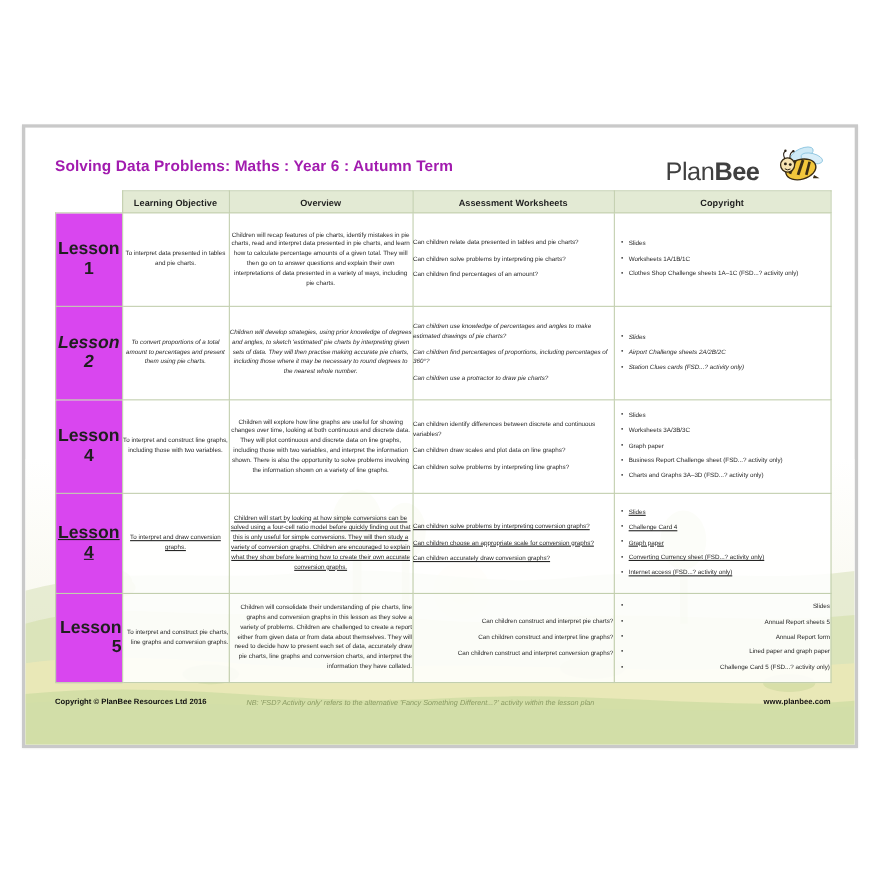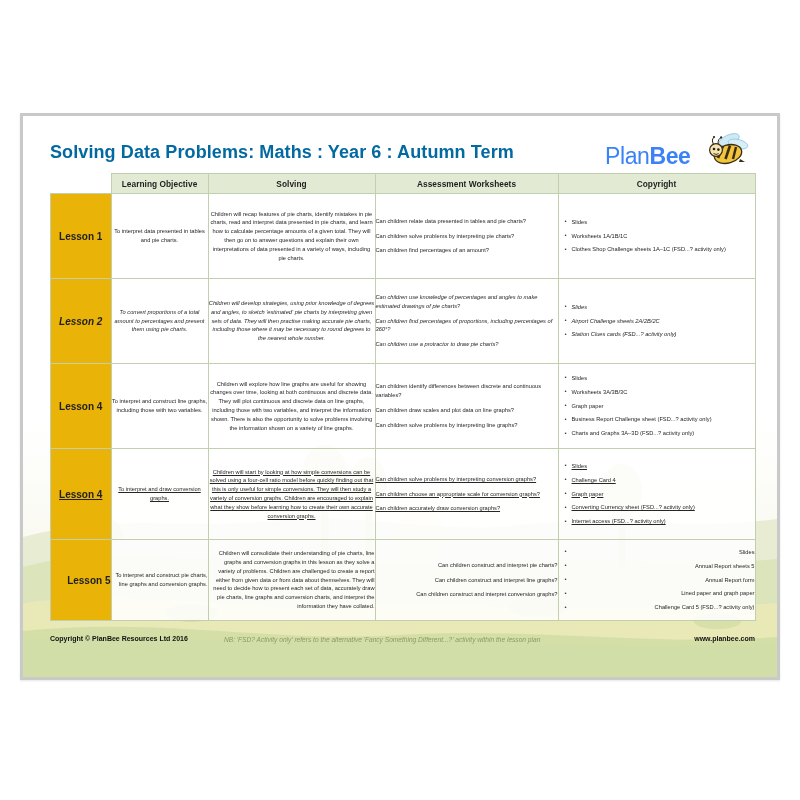--- a/index.html
+++ b/index.html
@@ -47,41 +47,41 @@
   .header-row {
     position: absolute;
     left: 0; top: 0;
     width: 100%;
     height: 52px;
   }
   #doc-title {
     position: absolute;
     left: 27px;
     top: 26px;
-    font-size: 18px;
+    font-size: 14px;
     font-weight: bold;
-    color: #0369a1;
+    color: #a21caf;
     letter-spacing: 0.1px;
     white-space: nowrap;
   }
 
   
   #logo {
     position: absolute;
     right: 22px;
     top: 20px;
     width: 150px;
     height: 40px;
   }
   #logo-text {
     position: absolute;
     left: 0;
     top: 7px;
     font-size: 23px;
-    color: #3b82f6;
+    color: #404040;
     letter-spacing: -0.4px;
     white-space: nowrap;
     text-align: center;
   }
   #logo-text .bold { font-weight: bold; }
   #logo-bee {
     position: absolute;
     right: 4px;
     top: -4px;
     width: 46px;
@@ -117,23 +117,23 @@
   }
 
   
   .c-lesson   { width: 60px; }
   .c-obj      { width: 96px; }
   .c-over     { width: 166px; }
   .c-assess   { width: 182px; }
   .c-res      { width: 196px; }
 
   td.lesson-cell {
-    background: #eab308;
+    background: #d946ef;
     text-align: center;
-    font-size: 10px;
+    font-size: 16px;
     font-weight: bold;
     color: #1f1f1f;
   }
   td.body-cell {
     background: rgba(255,255,255,0.88);
     font-size: 5.7px;
     line-height: 1.55;
     color: #262626;
     padding: 6px 7px;
   }
@@ -290,21 +290,21 @@
           <path d="M35,27 L40,30 L34,30 Z" fill="#3a2d16"></path>
         </svg>
       </div>
     </div>
 
     <table id="plan-table">
       <thead>
         <tr>
           <th class="col-spacer c-lesson"></th>
           <th class="c-obj">Learning Objective</th>
-          <th class="c-over">Solving</th>
+          <th class="c-over">Overview</th>
           <th class="c-assess">Assessment Worksheets</th>
           <th class="c-res">Copyright</th>
         </tr>
       </thead>
       <tbody id="table-body">
           <tr class="lesson-row-1">
             <td class="lesson-cell c-lesson">Lesson 1</td>
             <td class="body-cell objective-cell c-obj">To interpret data presented in tables and pie charts.</td>
             <td class="body-cell overview-cell c-over">Children will recap features of pie charts, identify mistakes in pie charts, read and interpret data presented in pie charts, and learn how to calculate percentage amounts of a given total. They will then go on to answer questions and explain their own interpretations of data presented in a variety of ways, including pie charts.</td>
             <td class="body-cell assess-cell c-assess">

